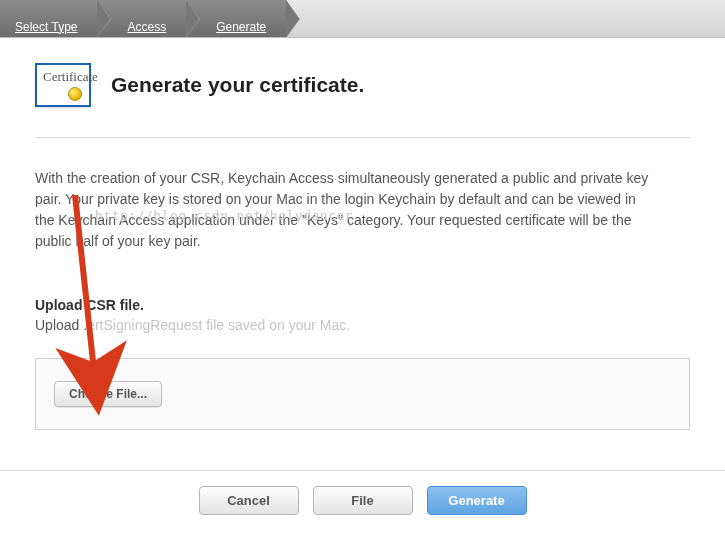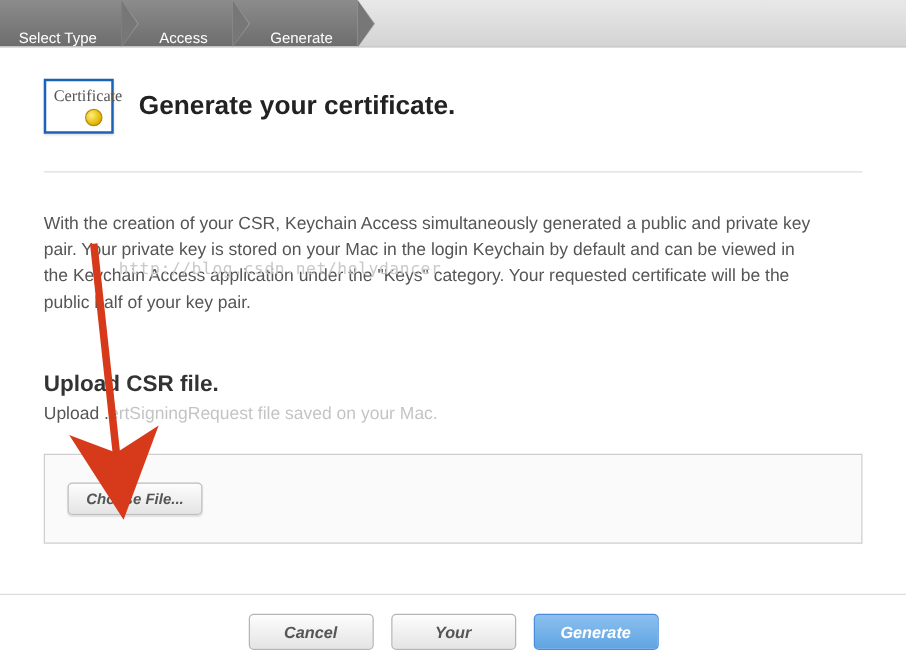--- a/index.html
+++ b/index.html
@@ -10,25 +10,26 @@
     display: flex;
     align-items: stretch;
     height: 38px;
     background: linear-gradient(#e8e8e8, #d4d4d4);
     border-bottom: 1px solid #bbb;
     overflow: hidden;
   }
   .step {
     position: relative;
     display: flex;
-    align-items: flex-end;
+    align-items: center;
     padding: 16px 20px 0 30px;
     font-size: 12px;
     color: #777;
     background: linear-gradient(#e8e8e8, #d4d4d4);
+    text-decoration: underline;
   }
   .step:first-child { padding-left: 15px; }
   .step.done {
     color: #fff;
     background: linear-gradient(#8c8c8c, #6d6d6d);
   }
   .step.remaining {
     color: #888;
     background: linear-gradient(#ececec, #dcdcdc);
   }
@@ -92,41 +93,40 @@
     font-family: monospace;
     font-size: 13px;
     letter-spacing: 0.5px;
     position: absolute;
     margin-top: -44px;
     margin-left: 60px;
     pointer-events:none;
   }
 
   .upload-section { margin-top: 45px; }
-  .upload-title { font-weight: 700; font-size: 18px; color: #333; margin-bottom: 4px; }
+  .upload-title { font-weight: 700; font-size: 14px; color: #333; margin-bottom: 4px; }
   .upload-sub { font-size: 14px; color: #555; }
 
   .file-box {
     border: 1px solid #cfcfcf;
     background: #fafafa;
     padding: 22px 18px;
     margin-top: 25px;
   }
   .choose-btn {
     display:inline-block;
     padding: 5px 14px;
     font-size: 12px;
     font-weight: 600;
     color: #555;
     background: linear-gradient(#fdfdfd, #e4e4e4);
     border: 1px solid #bdbdbd;
     border-radius: 4px;
     box-shadow: 0 1px 1px rgba(0,0,0,0.1);
     cursor: pointer;
-    font-style: italic;
   }
 
   .arrow-overlay {
     position: absolute;
     pointer-events: none;
     z-index: 50;
   }
 
   .footer {
     border-top: 1px solid #ddd;
@@ -140,21 +140,20 @@
     min-width: 100px;
     padding: 6px 18px;
     font-size: 13px;
     font-weight: 600;
     border-radius: 4px;
     border: 1px solid #b5b5b5;
     background: linear-gradient(#fdfdfd, #e4e4e4);
     color: #555;
     cursor: pointer;
     text-align:center;
-    font-style:italic;
   }
   .btn.primary {
     border: 1px solid #4a8edb;
     background: linear-gradient(#8cc0ef, #5fa4e2);
     color: #fff;
   }
   .page { position: relative; }
 </style>
 </head>
 <body>
@@ -198,21 +197,21 @@
 
       <div class="file-box">
         <button class="choose-btn">Choose File...</button>
       </div>
     </div>
 
   </div>
 
   <div class="footer">
     <button class="btn">Cancel</button>
-    <button class="btn">Your</button>
+    <button class="btn">File</button>
     <button class="btn primary">Generate</button>
   </div>
 
   <svg class="arrow-overlay" width="725" height="535" style="left:0;top:0">
     <defs>
       <marker id="ahead" markerWidth="12" markerHeight="12" refX="6" refY="6" orient="auto">
         <path d="M0,0 L12,6 L0,12 L3,6 Z" fill="#d63a1a"></path>
       </marker>
     </defs>
     <line x1="75" y1="195" x2="95" y2="380" stroke="#d63a1a" stroke-width="6" marker-end="url(#ahead)"></line>

